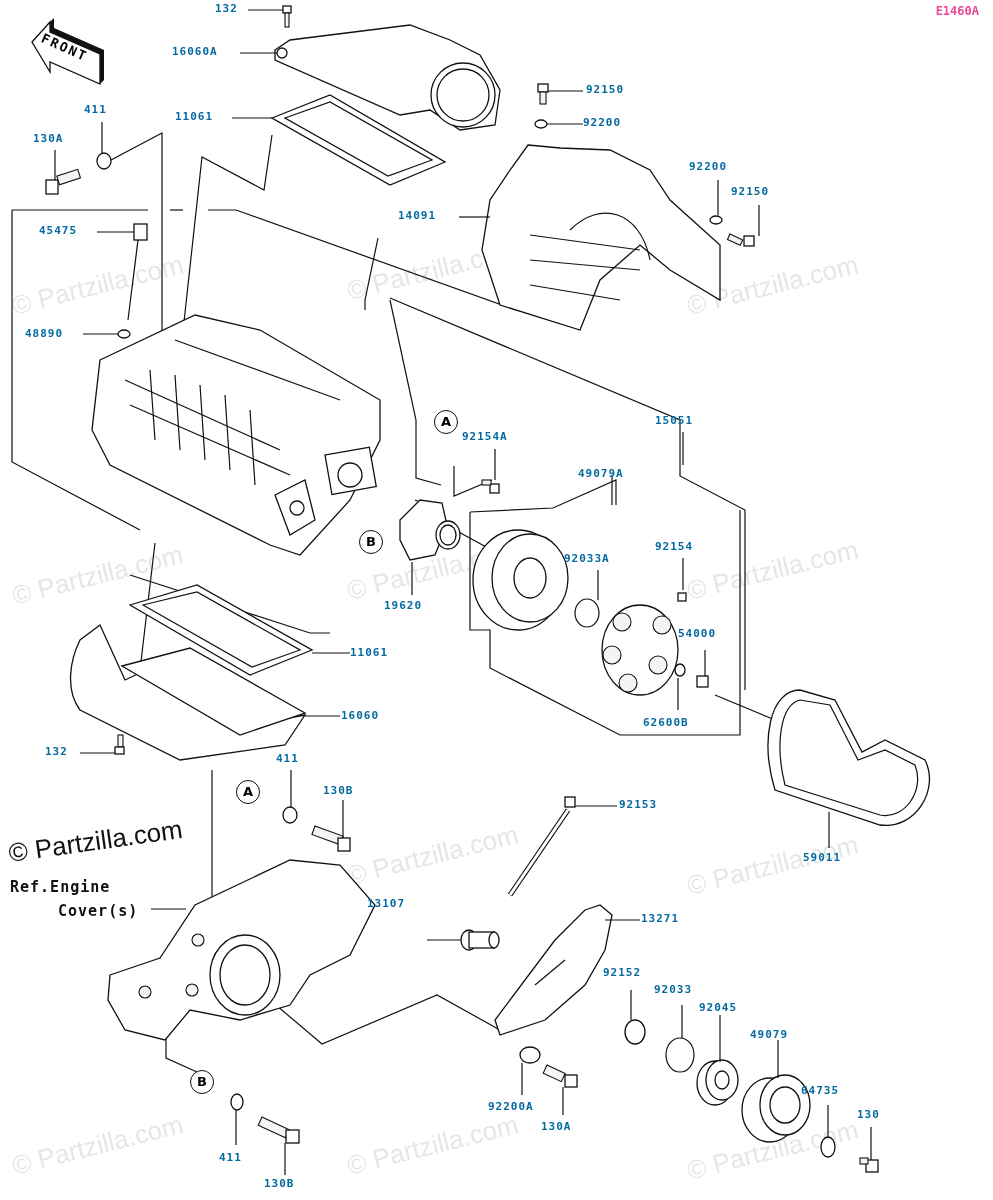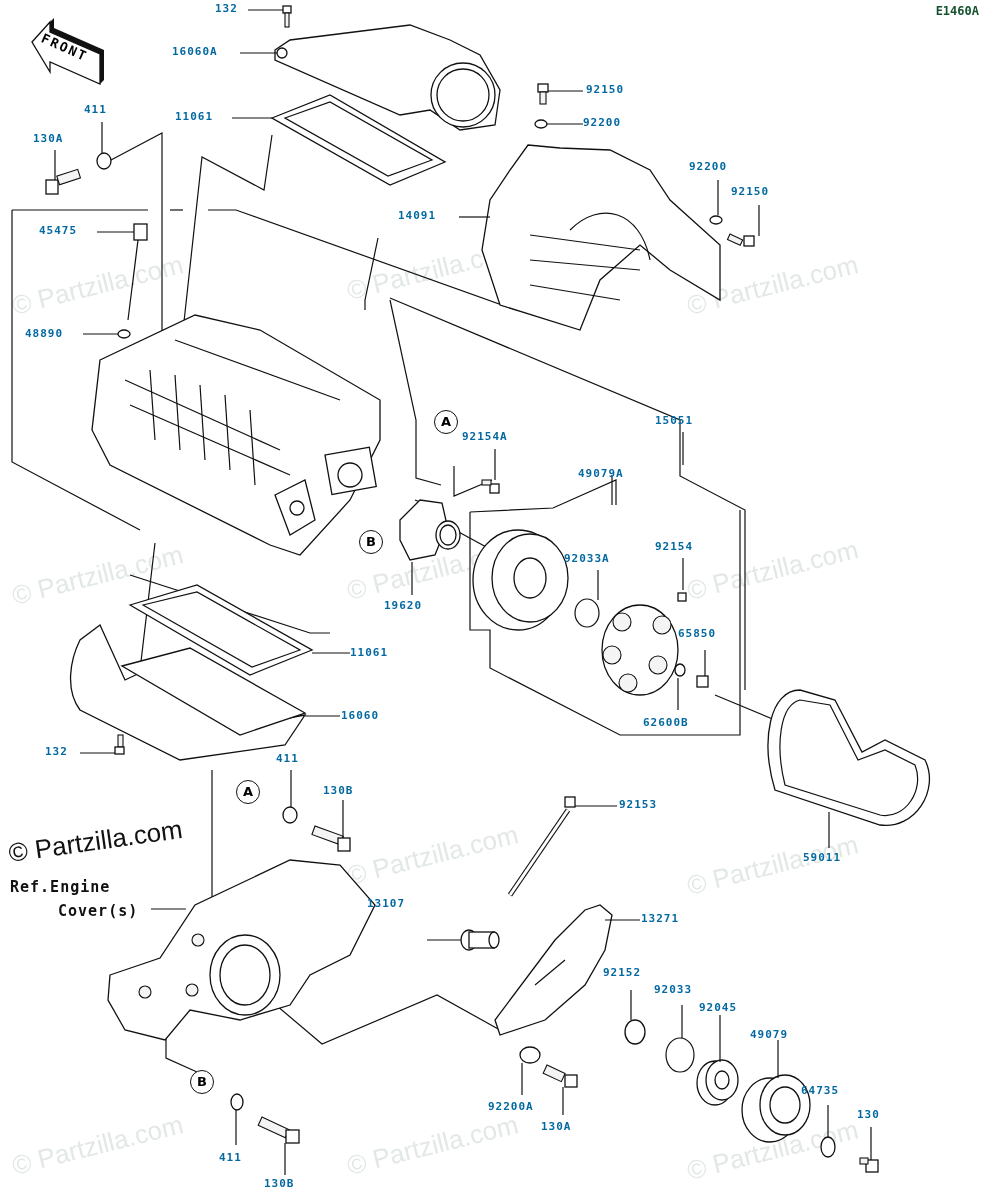--- a/index.html
+++ b/index.html
@@ -1,20 +1,20 @@
 <!DOCTYPE html>
 <html><head>
 <meta charset="utf-8">
 <style>
   html, body { margin: 0; padding: 0; background: #ffffff; }
   body { width: 993px; height: 1200px; position: relative; overflow: hidden; font-family: "DejaVu Sans Mono", monospace; }
   #diagram { position: absolute; left: 0; top: 0; width: 993px; height: 1200px; }
   .lbl { position: absolute; font-family: "DejaVu Sans Mono", "Liberation Mono", monospace; font-weight: bold; font-size: 11px; color: #0369a1; letter-spacing: 1px; white-space: nowrap; line-height: 1; }
   .ref { position: absolute; font-family: "DejaVu Sans Mono", monospace; font-weight: bold; font-size: 15px; color: #111; letter-spacing: 1px; white-space: nowrap; line-height: 1.25; }
-  .code { position: absolute; right: 14px; top: 4px; font-family: "DejaVu Sans Mono", monospace; font-weight: bold; font-size: 12px; color: #14532d; }
+  .code { position: absolute; right: 14px; top: 4px; font-family: "DejaVu Sans Mono", monospace; font-weight: bold; font-size: 12px; color: #ec4899; }
   .wm { position: absolute; font-family: "Liberation Sans", sans-serif; font-size: 26px; color: #e2e8e4; transform: rotate(-14deg); white-space: nowrap; }
   .wm-main { position: absolute; font-family: "Liberation Sans", sans-serif; font-size: 26px; color: #111; transform: rotate(-8deg); white-space: nowrap; left: 8px; top: 826px; }
   .callout { position: absolute; width: 22px; height: 22px; border: 1.5px solid #111; border-radius: 50%; font-family: "DejaVu Sans", sans-serif; font-weight: bold; font-size: 13px; text-align: center; line-height: 22px; background: #fff; }
   svg .ln { stroke: #111; stroke-width: 1.2; fill: none; }
   svg .part { stroke: #111; stroke-width: 1.3; fill: #fff; }
   svg .partg { stroke: #111; stroke-width: 1.1; fill: #f4f4f4; }
 </style>
 </head>
 <body>
 
@@ -299,21 +299,21 @@
   <div class="lbl" style="left:583px;top:117px;">92200</div>
   <div class="lbl" style="left:689px;top:161px;">92200</div>
   <div class="lbl" style="left:731px;top:186px;">92150</div>
   <div class="lbl" style="left:398px;top:210px;">14091</div>
   <div class="lbl" style="left:462px;top:431px;">92154A</div>
   <div class="lbl" style="left:655px;top:415px;">15051</div>
   <div class="lbl" style="left:578px;top:468px;">49079A</div>
   <div class="lbl" style="left:564px;top:553px;">92033A</div>
   <div class="lbl" style="left:655px;top:541px;">92154</div>
   <div class="lbl" style="left:384px;top:600px;">19620</div>
-  <div class="lbl" style="left:678px;top:628px;">65850</div>
+  <div class="lbl" style="left:678px;top:628px;">54000</div>
   <div class="lbl" style="left:643px;top:717px;">62600B</div>
   <div class="lbl" style="left:350px;top:647px;">11061</div>
   <div class="lbl" style="left:341px;top:710px;">16060</div>
   <div class="lbl" style="left:45px;top:746px;">132</div>
   <div class="lbl" style="left:276px;top:753px;">411</div>
   <div class="lbl" style="left:323px;top:785px;">130B</div>
   <div class="lbl" style="left:619px;top:799px;">92153</div>
   <div class="lbl" style="left:803px;top:852px;">59011</div>
   <div class="lbl" style="left:367px;top:898px;">13107</div>
   <div class="lbl" style="left:641px;top:913px;">13271</div>

